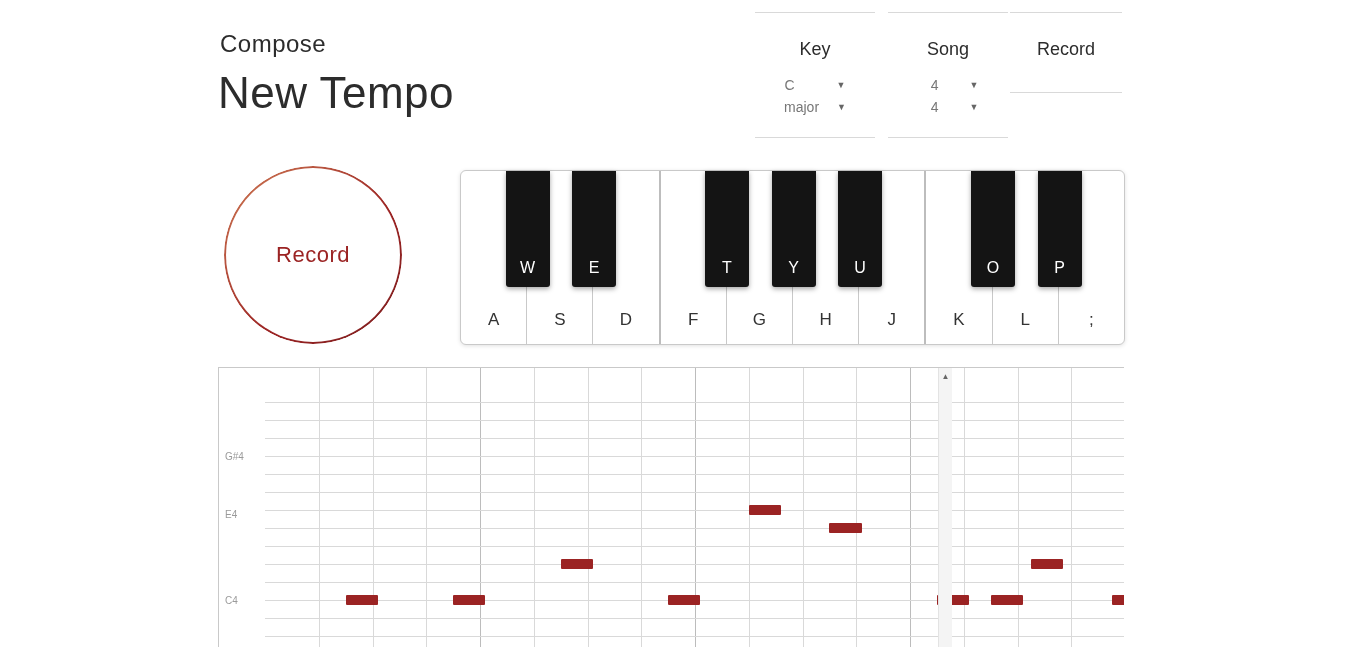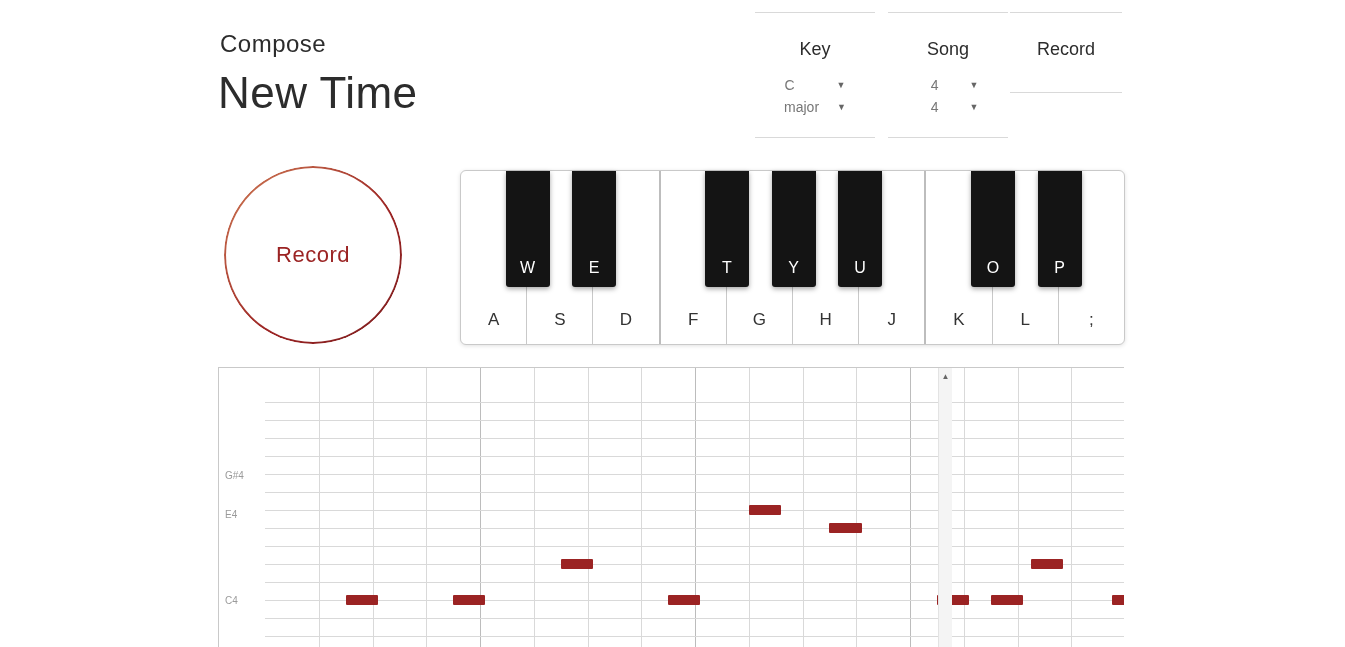--- a/index.html
+++ b/index.html
@@ -233,21 +233,21 @@
     color: #666;
     cursor: pointer;
   }
 </style>
 </head>
 <body>
 
 <div class="page">
 
   <div class="compose-label">Compose</div>
-  <div class="song-title">New Time</div>
+  <div class="song-title">New Tempo</div>
 
   <div class="settings-panel key">
     <div class="settings-heading">Key</div>
     <div class="select-row">
       <span class="val">C</span>
       <span class="caret">▼</span>
     </div>
     <div class="select-row">
       <span class="val">major</span>
       <span class="caret">▼</span>
@@ -334,21 +334,21 @@
         <div class="note" style="left: 295.625px; top: 191px; width: 32.25px;"></div>
         <div class="note" style="left: 403.125px; top: 227px; width: 32.25px;"></div>
         <div class="note" style="left: 483.75px; top: 137px; width: 32.25px;"></div>
         <div class="note" style="left: 564.375px; top: 155px; width: 32.25px;"></div>
         <div class="note" style="left: 671.875px; top: 227px; width: 32.25px;"></div>
         <div class="note" style="left: 725.625px; top: 227px; width: 32.25px;"></div>
         <div class="note" style="left: 765.938px; top: 191px; width: 32.25px;"></div>
         <div class="note" style="left: 846.562px; top: 227px; width: 32.25px;"></div>
       </div>
     <div id="pitch-labels">
-        <div class="pitch-label" style="top: 88px; margin-top: 19px;">G#4</div>
+        <div class="pitch-label" style="top: 88px;">G#4</div>
         <div class="pitch-label" style="top: 146px;">E4</div>
         <div class="pitch-label" style="top: 232px;">C4</div>
       </div>
   </div>
   <div class="scrollbar">
     <div class="up">▲</div>
   </div>
 
 </div>
 

